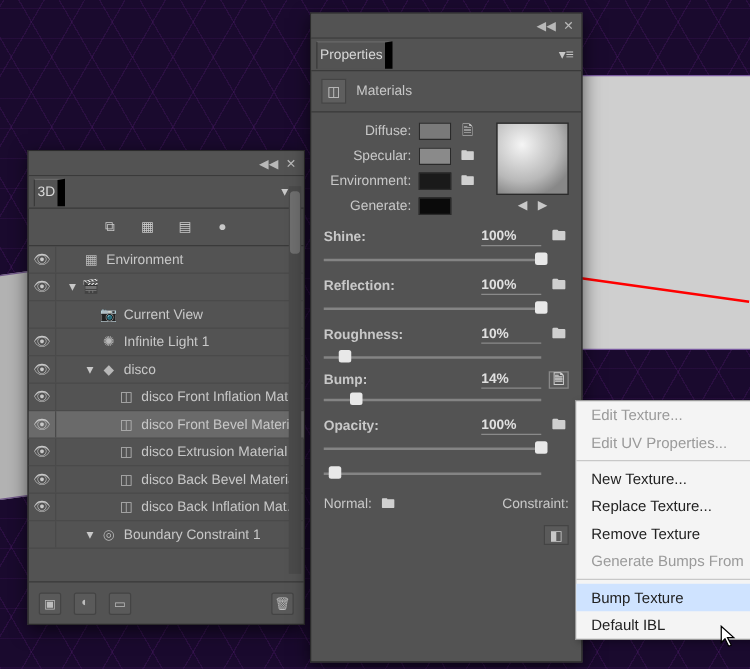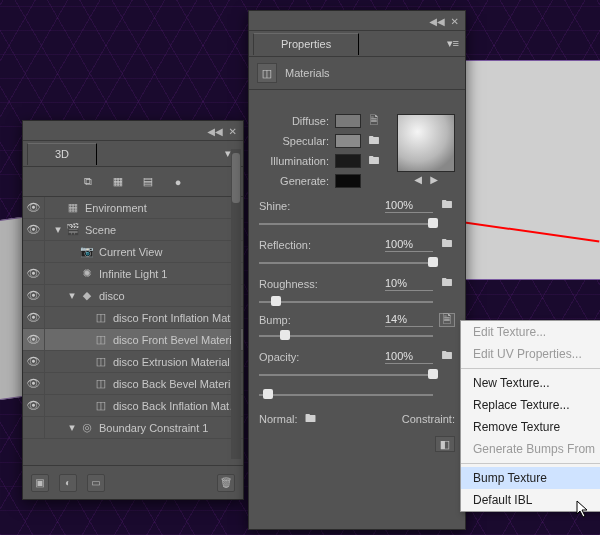--- a/index.html
+++ b/index.html
@@ -24,21 +24,21 @@
     border: 1px solid #2b2b2b;
     box-shadow: 0 4px 14px rgba(0,0,0,0.6);
   }
   .panel .titlebar {
     background: #535353; height: 20px;
     display:flex; align-items:center; justify-content:flex-end;
     padding: 0 6px; border-bottom: 1px solid #3a3a3a;
   }
   .tb-controls span { color:#b8b8b8; font-size:10px; margin-left:6px; }
   .tab-row { display:flex; align-items:center; height:26px; background:#535353; border-bottom:1px solid #3a3a3a; padding-left:4px;}
-  .tab { background:#535353; color:#d8d8d8; padding:4px 27px; height:22px; display:flex; align-items:center; border-top:1px solid #6a6a6a; border-left:1px solid #3a3a3a; border-right:1px solid #000000;}
+  .tab { background:#535353; color:#d8d8d8; padding:4px 2px; height:22px; display:flex; align-items:center; border-top:1px solid #6a6a6a; border-left:1px solid #3a3a3a; border-right:6px solid #000000;}
   .tab-menu { margin-left:auto; color:#c8c8c8; padding:0 6px; font-size:11px;}
 
   
   #p3d { left:22px; top:120px; width:222px; height:380px; }
   .p3d-toolbar { height:30px; display:flex; align-items:center; justify-content:center; gap:14px; border-bottom:1px solid #3a3a3a;}
   .p3d-toolbar .ico { width:16px; height:16px; display:flex; align-items:center; justify-content:center; color:#c8c8c8; }
   .tree { padding:0; }
   .row { display:flex; align-items:center; height:22px; border-bottom:1px solid #4a4a4a; }
   .row.sel { background:#6a6a6a; }
   .eye { width:22px; text-align:center; color:#c8c8c8; border-right:1px solid #4a4a4a; height:100%; display:flex; align-items:center; justify-content:center;}
@@ -47,32 +47,32 @@
   .row .lbl { white-space:nowrap; overflow:hidden; text-overflow:ellipsis; flex:1; }
   .indent1 { padding-left:6px;} .indent2 { padding-left:20px;} .indent3{padding-left:34px;}
   .p3d-bottom { position:absolute; bottom:0; left:0; right:0; height:34px; border-top:1px solid #3a3a3a; display:flex; align-items:center; gap:10px; padding:0 8px;}
   .p3d-bottom .bico { width:18px; height:18px; background:#5a5a5a; border:1px solid #444; border-radius:2px; display:flex; align-items:center; justify-content:center; color:#bdbdbd; font-size:10px;}
   .p3d-bottom .trash { margin-left:auto; }
 
   
   #pprops { left:248px; top:10px; width:218px; height:520px; }
   .mat-head { display:flex; align-items:center; gap:8px; padding:6px 8px; border-bottom:1px solid #3a3a3a;}
   .mat-icon { width:20px; height:20px; background:#5e5e5e; border:1px solid #444; display:flex; align-items:center; justify-content:center; color:#cfcfcf;}
-  .swatch-block { display:flex; gap:10px; padding:8px 10px 4px 10px;margin-top:16px; }
+  .swatch-block { display:flex; gap:10px; padding:8px 10px 4px 10px; }
   .swatch-col { display:flex; flex-direction:column; gap:6px; flex:1;}
   .sw-row { display:flex; align-items:center; gap:6px; }
   .sw-row .lbl { width:70px; text-align:right; color:#c8c8c8; }
   .sw { width:26px; height:14px; border:1px solid #2a2a2a; }
   .sw.diffuse { background:#7a7a7a;} .sw.spec{background:#8a8a8a;} .sw.illum{background:#1a1a1a;} .sw.amb{background:#0a0a0a;}
   .sw-ico { width:14px; height:14px; color:#d0d0d0; display:flex; align-items:center; justify-content:center;}
   .preview { width:58px; height:58px; background:radial-gradient(circle at 35% 30%, #f5f5f5, #b8b8b8 55%, #888 80%); border:1px solid #2a2a2a; margin-left:auto; }
   .preview-controls { color:#c8c8c8; text-align:center; margin-top:2px; font-size:10px;}
 
   .slider-row { padding:4px 10px 0 10px; }
-  .slider-row .top { display:flex; align-items:center; }
+  .slider-row .top { display:flex; align-items:center;font-weight:bold; }
   .slider-row .lbl { width:70px; color:#c8c8c8; }
   .slider-row .val { margin-left:auto; width:48px; text-align:left; border-bottom:1px solid #8a8a8a; padding-bottom:1px; color:#e0e0e0;}
   .sw-ico-r { width:16px; margin-left:6px; display:flex; align-items:center; justify-content:center; color:#cfcfcf;}
   .sw-ico-r.boxed { border:1px solid #888; height:14px; background:#5a5a5a;}
   .track { position:relative; height:14px; margin-top:2px; margin-right:22px;}
   .track .line { position:absolute; left:0; right:0; top:6px; height:2px; background:#848484;}
   .track .thumb { position:absolute; top:1px; width:10px; height:10px; background:#e8e8e8; border-radius:2px; transform:translateX(-5px);}
   .bottom-row { display:flex; align-items:center; padding:10px 10px 4px 10px; gap:6px;}
   .bottom-row .lbl { color:#c8c8c8; }
   .bottom-footer { display:flex; justify-content:flex-end; padding:6px 10px 10px 10px;}
@@ -118,21 +118,20 @@
           <span class="arrow"></span>
           <span class="ico-s">▦</span>
           <span class="lbl">Environment</span>
         </div>
       </div>
       <div class="row">
         <div class="eye">👁</div>
         <div class="indent1" style="display: flex; align-items: center; flex: 1 1 0%; overflow: hidden;">
           <span class="arrow">▾</span>
           <span class="ico-s">🎬</span>
-          <span class="lbl">Scene</span>
         </div>
       </div>
       <div class="row">
         <div class="eye"></div>
         <div class="indent2" style="display: flex; align-items: center; flex: 1 1 0%; overflow: hidden;">
           <span class="arrow"></span>
           <span class="ico-s">📷</span>
           <span class="lbl">Current View</span>
         </div>
       </div>
@@ -230,21 +229,21 @@
         <span class="lbl">Diffuse:</span>
         <span class="sw diffuse"></span>
         <span class="sw-ico">🗎</span>
       </div>
       <div class="sw-row">
         <span class="lbl">Specular:</span>
         <span class="sw spec"></span>
         <span class="sw-ico">🖿</span>
       </div>
       <div class="sw-row">
-        <span class="lbl">Illumination:</span>
+        <span class="lbl">Environment:</span>
         <span class="sw illum"></span>
         <span class="sw-ico">🖿</span>
       </div>
       <div class="sw-row">
         <span class="lbl">Generate:</span>
         <span class="sw amb"></span>
       </div>
     </div>
     <div>
       <div class="preview"></div>

